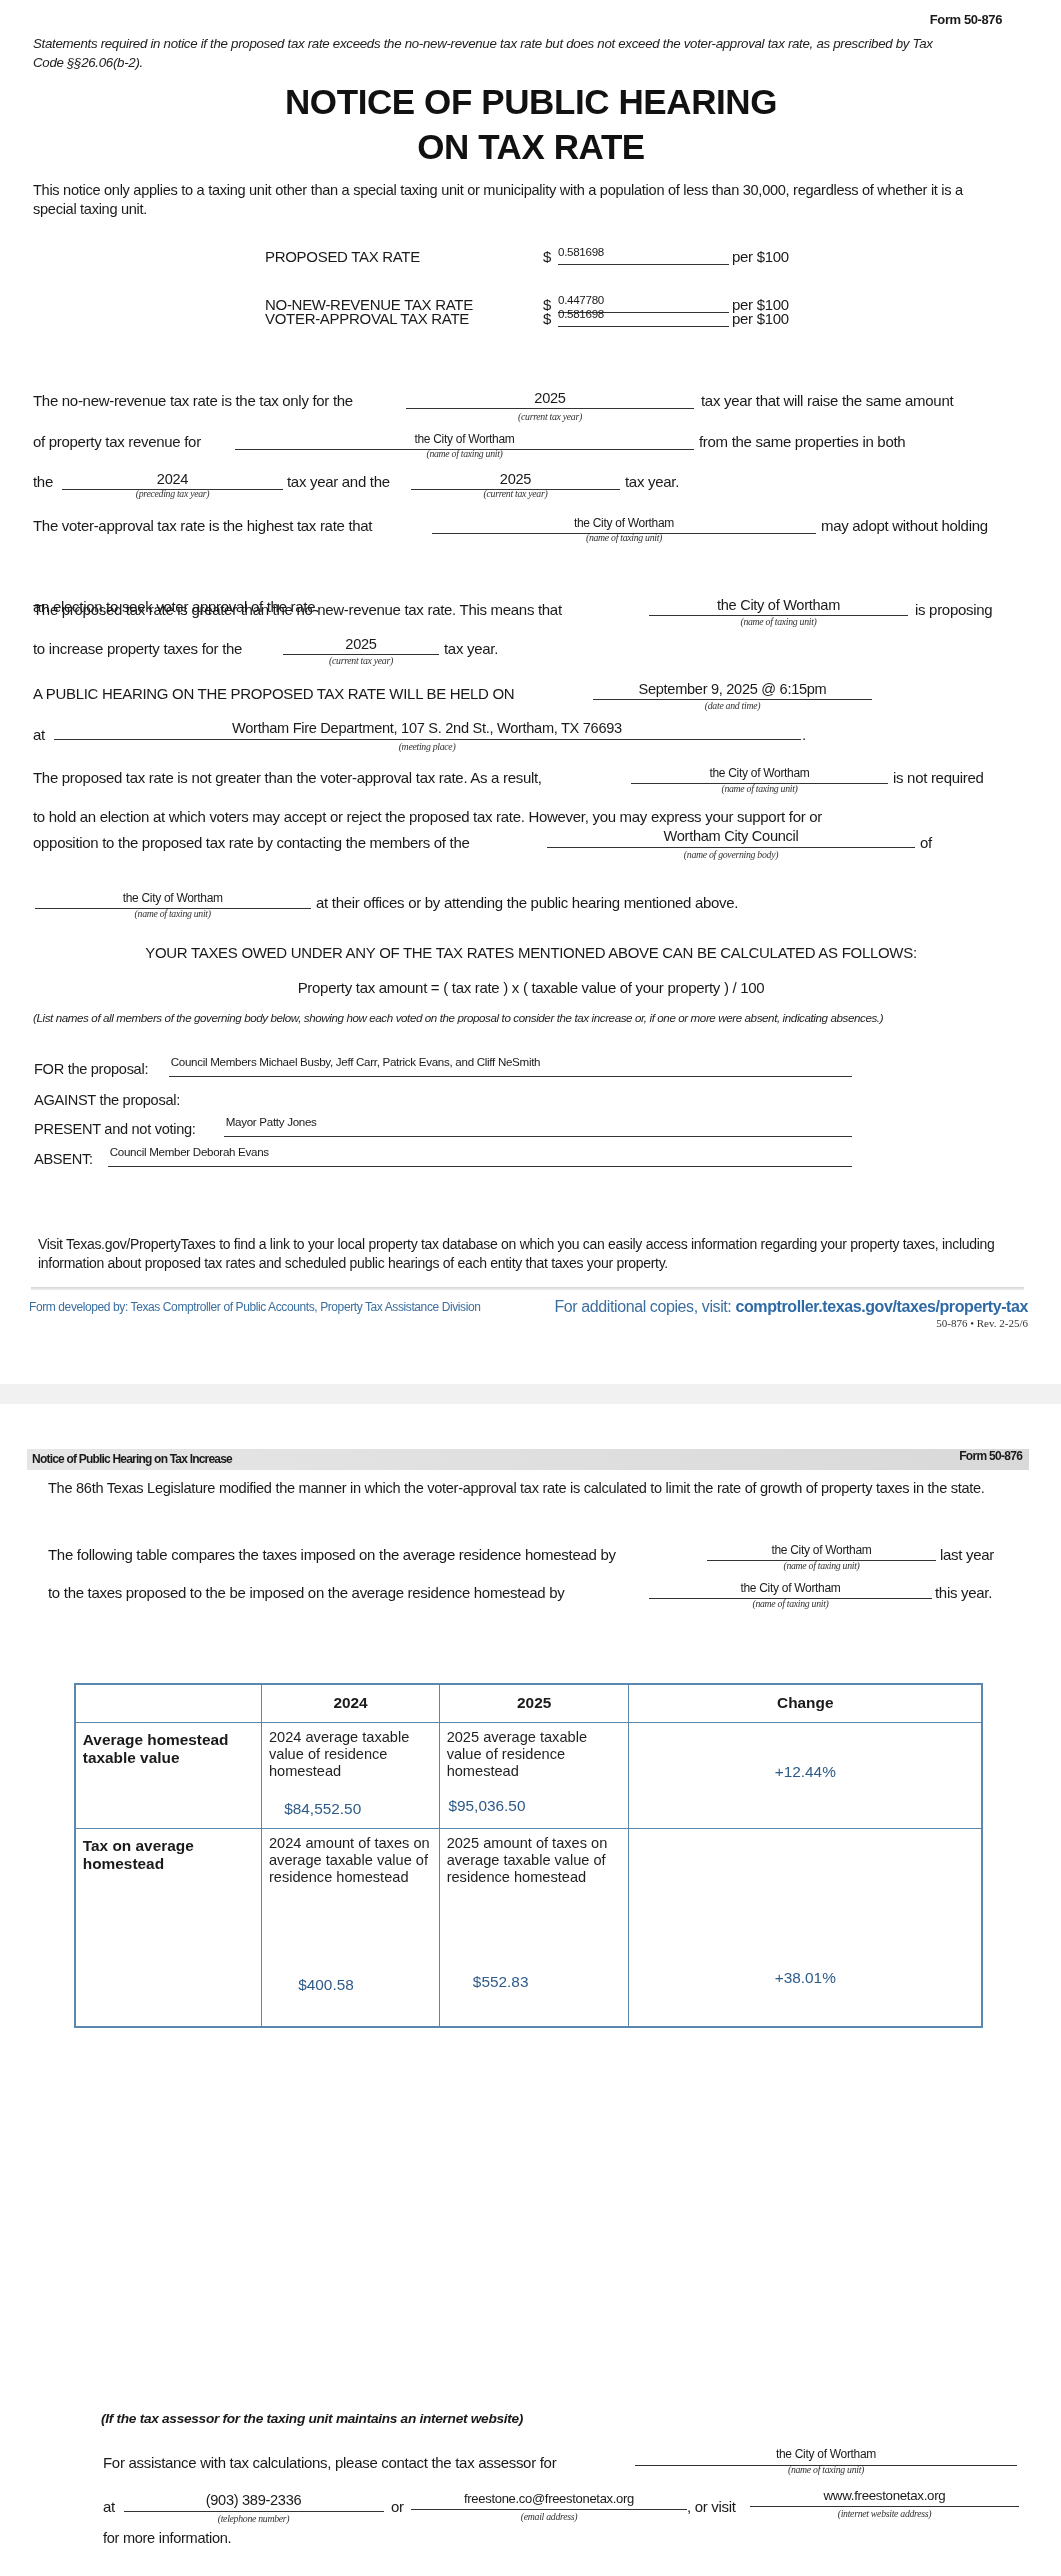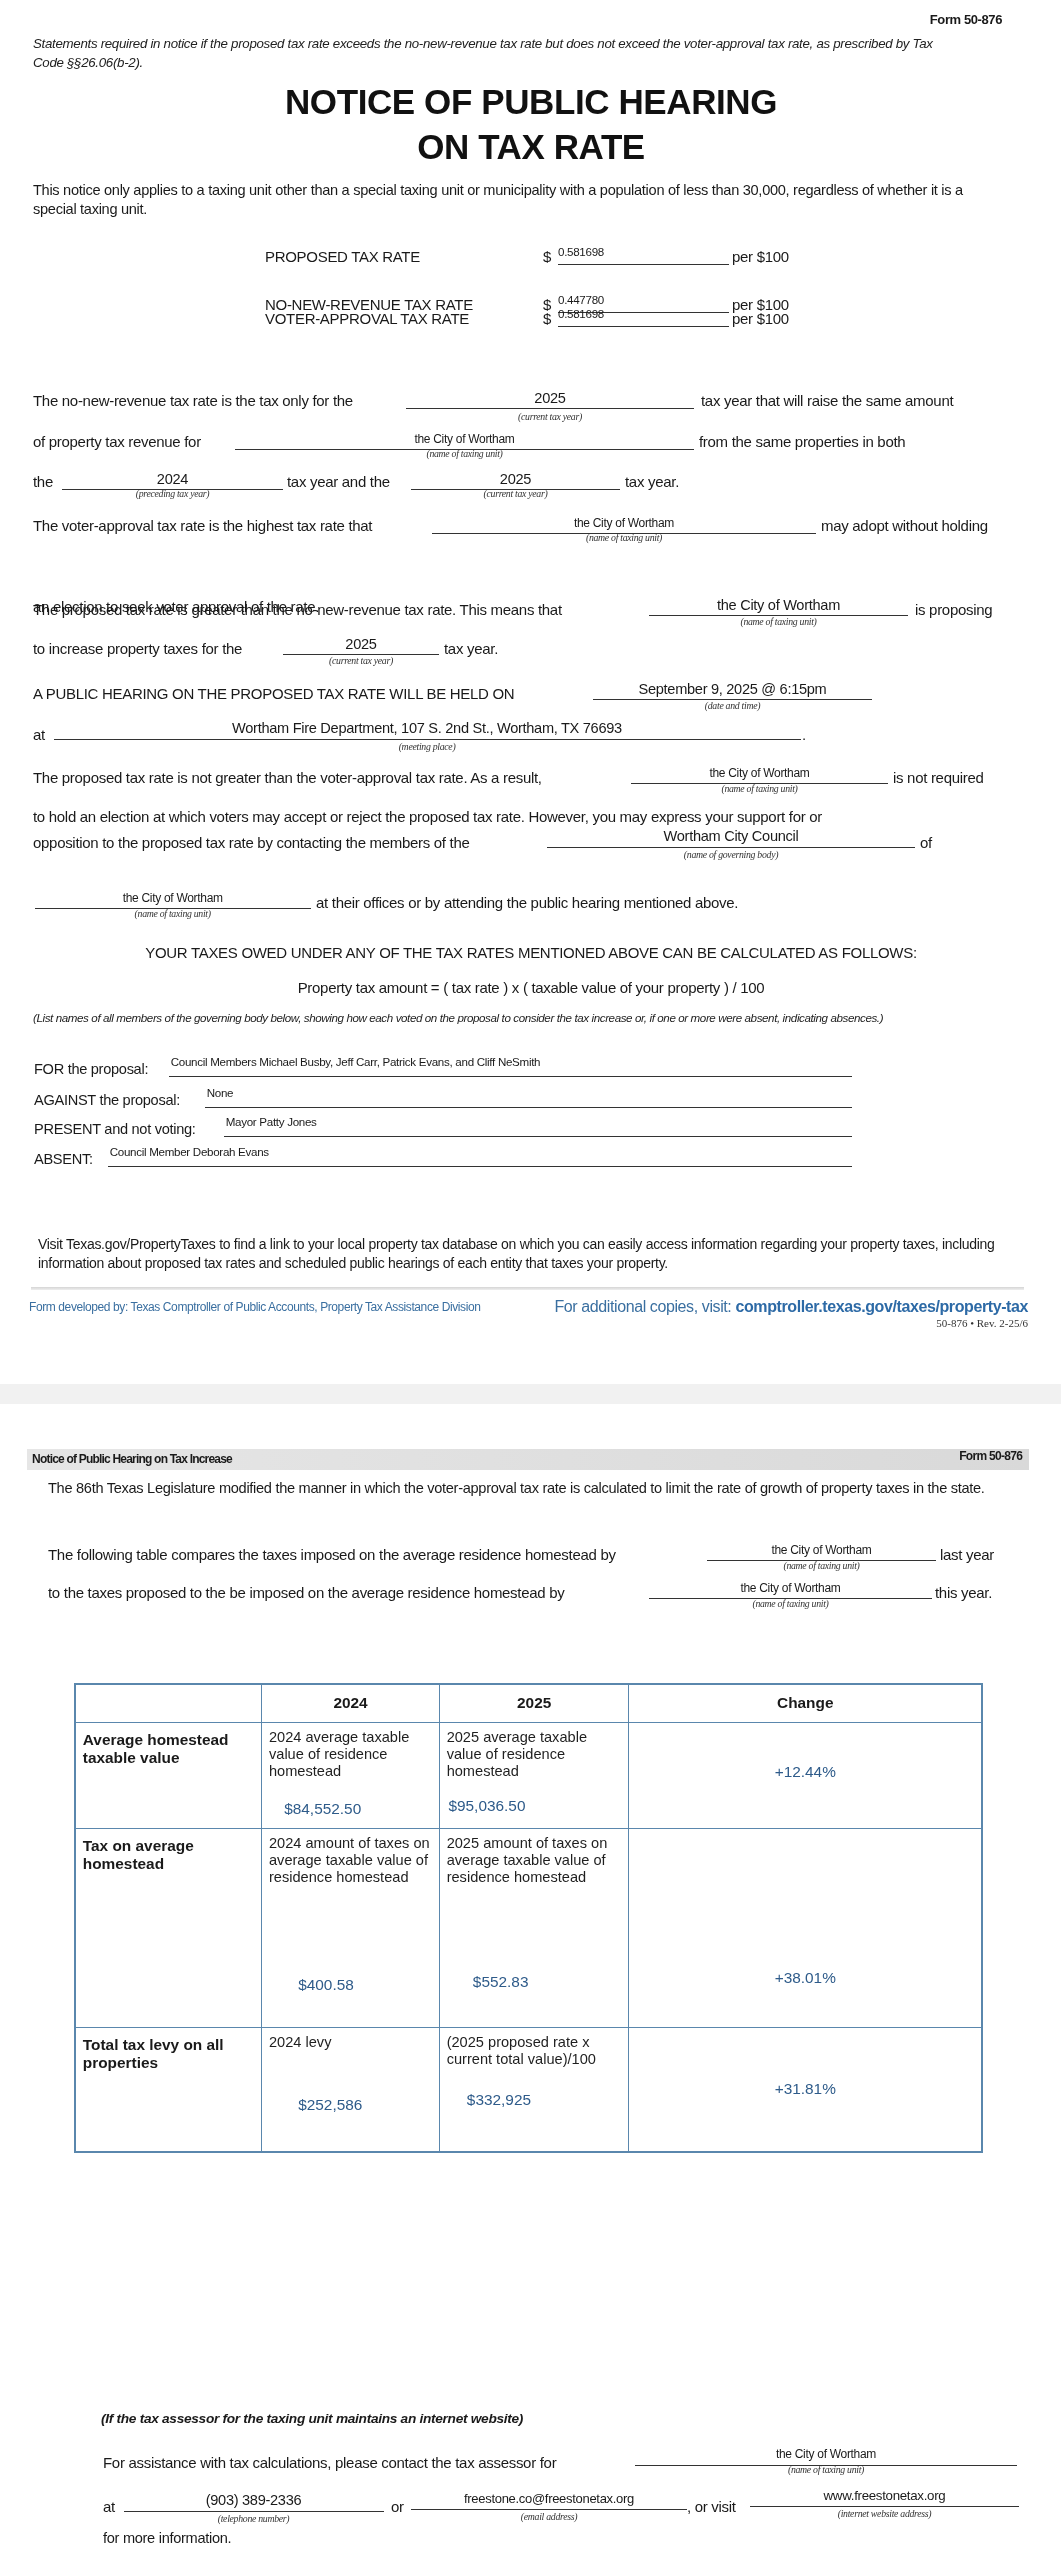--- a/index.html
+++ b/index.html
@@ -193,23 +193,20 @@
 <div class="abs list-instr">(List names of all members of the governing body below, showing how each voted on the proposal to consider the tax increase or, if one or more were absent, indicating absences.)</div>
 
 <div class="abs vote-row" style="top:1055px;">
   <span class="vl">FOR the proposal:</span>
   <span class="vline" style="left:135px;">
       <span class="vv">Council Members Michael Busby, Jeff Carr, Patrick Evans, and Cliff NeSmith</span>
     </span>
 </div>
 <div class="abs vote-row" style="top:1086px;">
   <span class="vl">AGAINST the proposal:</span>
-  <span class="vline" style="left:171px;">
-      <span class="vv">None</span>
-    </span>
 </div>
 <div class="abs vote-row" style="top:1115px;">
   <span class="vl">PRESENT and not voting:</span>
   <span class="vline" style="left:190px;">
       <span class="vv">Mayor Patty Jones</span>
     </span>
 </div>
 <div class="abs vote-row" style="top:1145px;">
   <span class="vl">ABSENT:</span>
   <span class="vline" style="left:74px;">
@@ -281,32 +278,20 @@
       <td class="desc">
         <span>2024 amount of taxes on average taxable value of residence homestead</span>
         <span class="amt" style="left:36px; top:147px;">$400.58</span>
       </td>
       <td class="desc">
         <span>2025 amount of taxes on average taxable value of residence homestead</span>
         <span class="amt" style="left:33px; top:144px;">$552.83</span>
       </td>
       <td class="chg" style="vertical-align:top; padding-top:140px;">+38.01%</td>
     </tr>
-    <tr style="height:125px;">
-      <td class="rowh">Total tax levy on all properties</td>
-      <td class="desc">
-        <span>2024 levy</span>
-        <span class="amt" style="left:36px; top:68px;">$252,586</span>
-      </td>
-      <td class="desc">
-        <span>(2025 proposed rate x current total value)/100</span>
-        <span class="amt" style="left:27px; top:63px;">$332,925</span>
-      </td>
-      <td class="chg">+31.81%</td>
-    </tr>
   </tbody>
 </table>
 
 <div class="abs assessor-note">(If the tax assessor for the taxing unit maintains an internet website)</div>
 <div class="abs line-text" style="left:103px; top:2454px; width:925px;">
   <span class="seg" style="left:0;">For assistance with tax calculations, please contact the tax assessor for</span>
   <span class="blank" style="left:532px; width:382px; top:-8.6px;">
     <span class="val sm">the City of Wortham</span>
     <span class="cap" style="top:19px;">(name of taxing unit)</span>
   </span>

